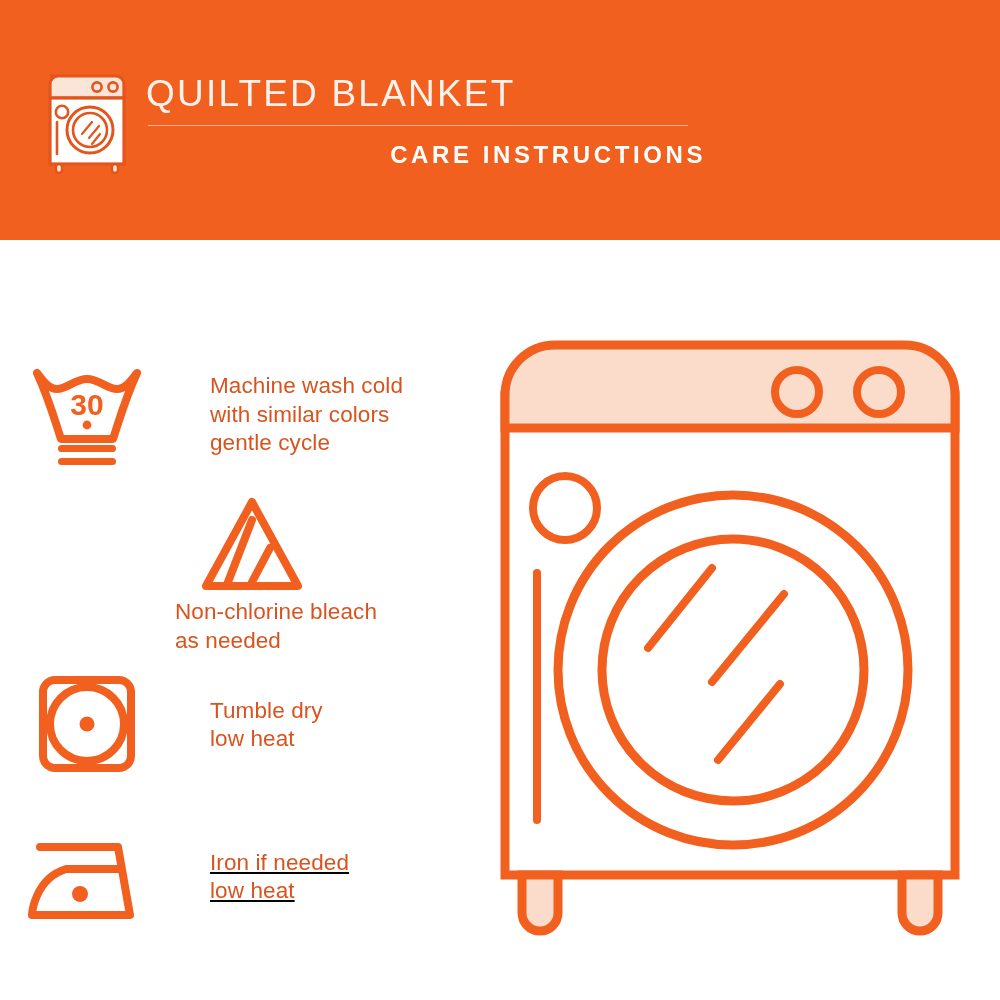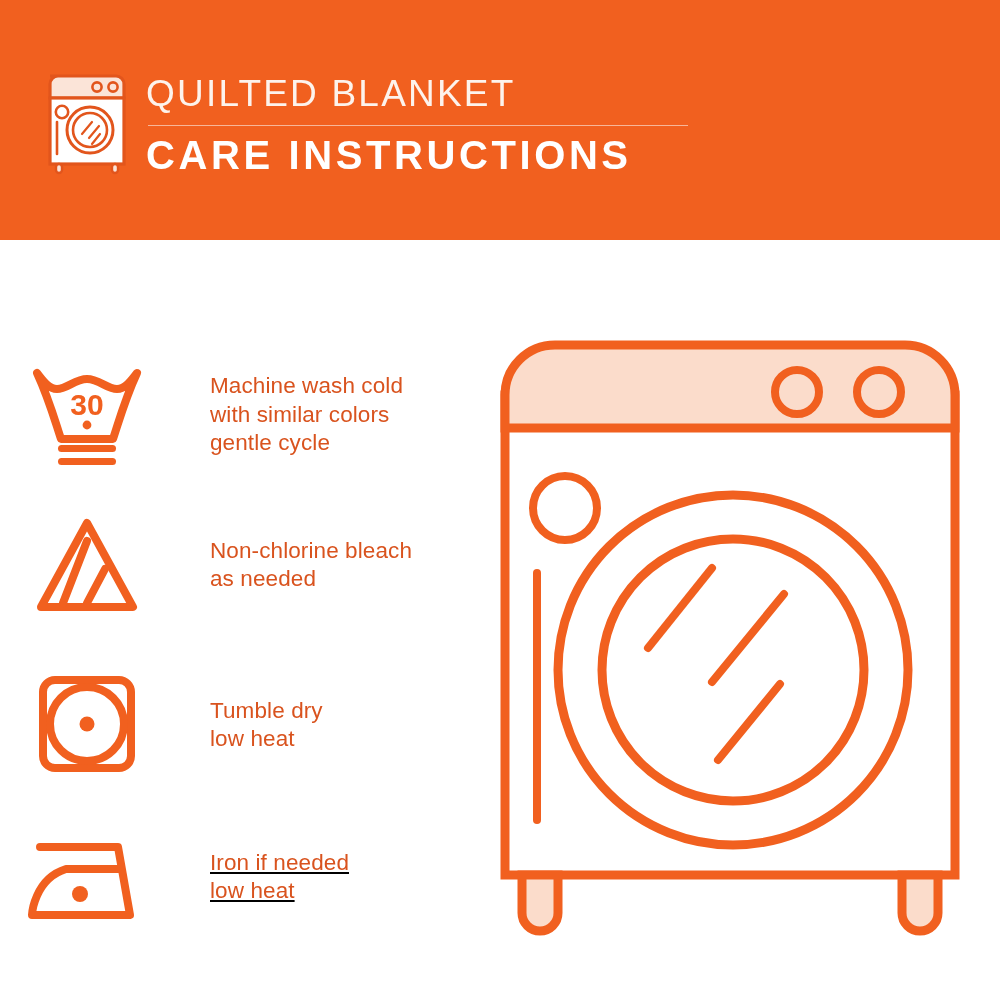--- a/index.html
+++ b/index.html
@@ -41,25 +41,26 @@
     letter-spacing: 2.2px;
     white-space: nowrap;
   }
   .title-rule {
     width: 540px; height: 1px;
     background: #F7B699;
     margin: 9px 0 6px 2px;
   }
   .title-sub {
     color: #FFFFFF;
-    font-size: 40px;
+    font-size: 24px;
     line-height: 46px;
     font-weight: 700;
     letter-spacing: 3.6px;
     white-space: nowrap;
+    text-align: right;
   }
 
   
   #care-list {
     position: absolute;
     left: 12px; top: 240px;
     width: 480px; height: 916px;
   }
   .care-row {
     position: absolute;
@@ -81,21 +82,21 @@
   .care-text {
     color: #D9531E;
     font-size: 22.5px;
     line-height: 28.5px;
     font-weight: 500;
     letter-spacing: 0.1px;
     white-space: pre-line;
     padding-left: 48px;
   }
   #row-wash   { top: 100px; }
-  #row-bleach { top: 250px; }
+  #row-bleach { top: 250px; flex-direction: column; }
   #row-dry    { top: 410px; }
   #row-iron   { top: 562px; text-decoration: underline; }
 
   
   #machine {
     position: absolute;
     left: 480px; top: 320px;
     width: 500px; height: 630px;
   }
 </style>

